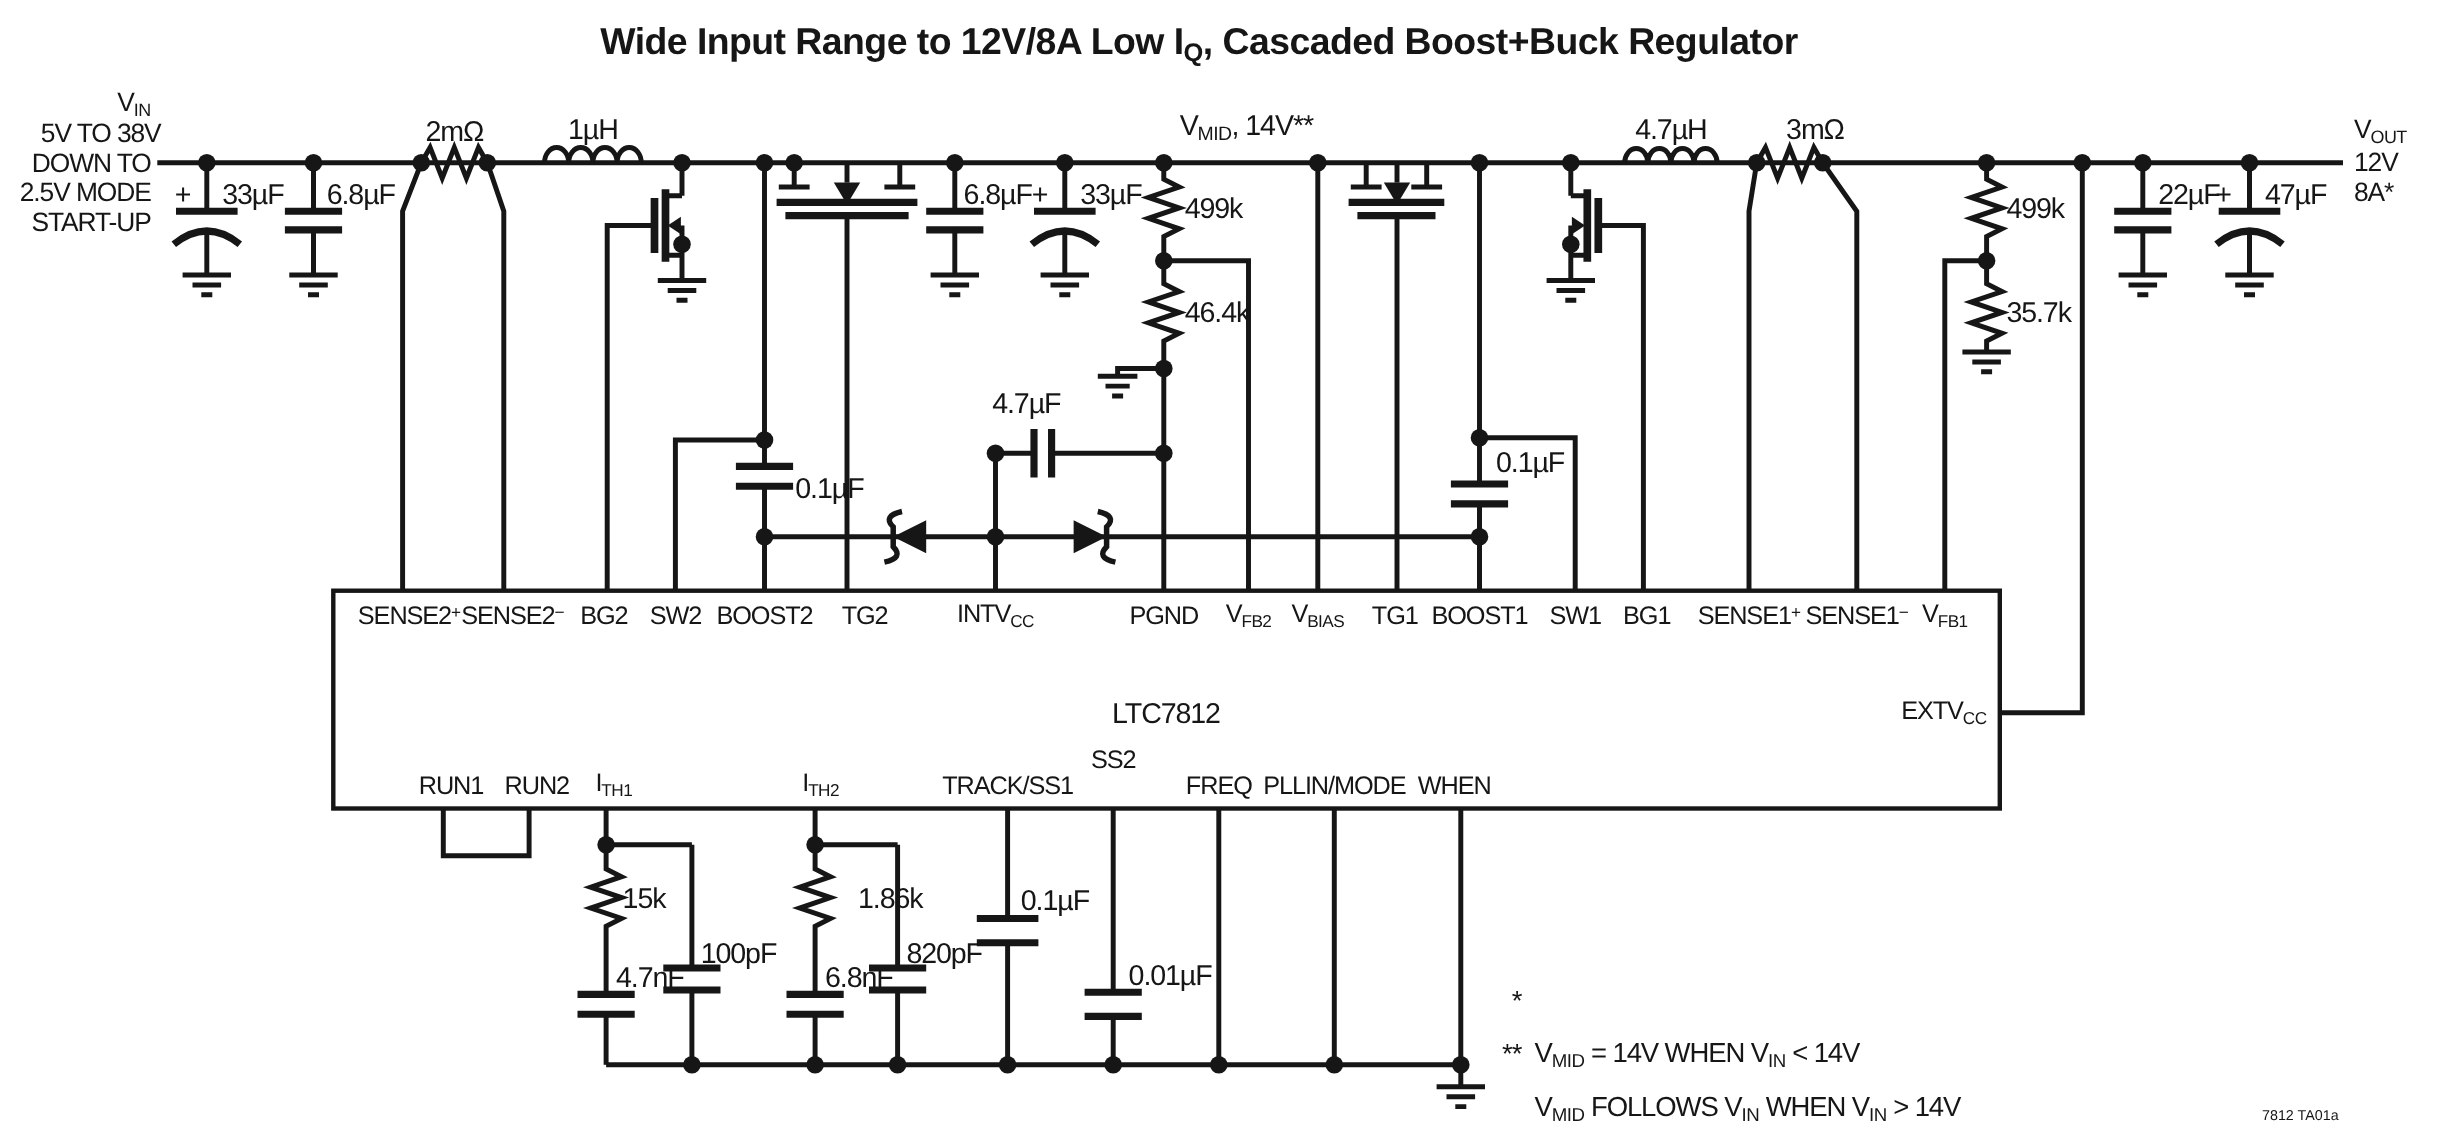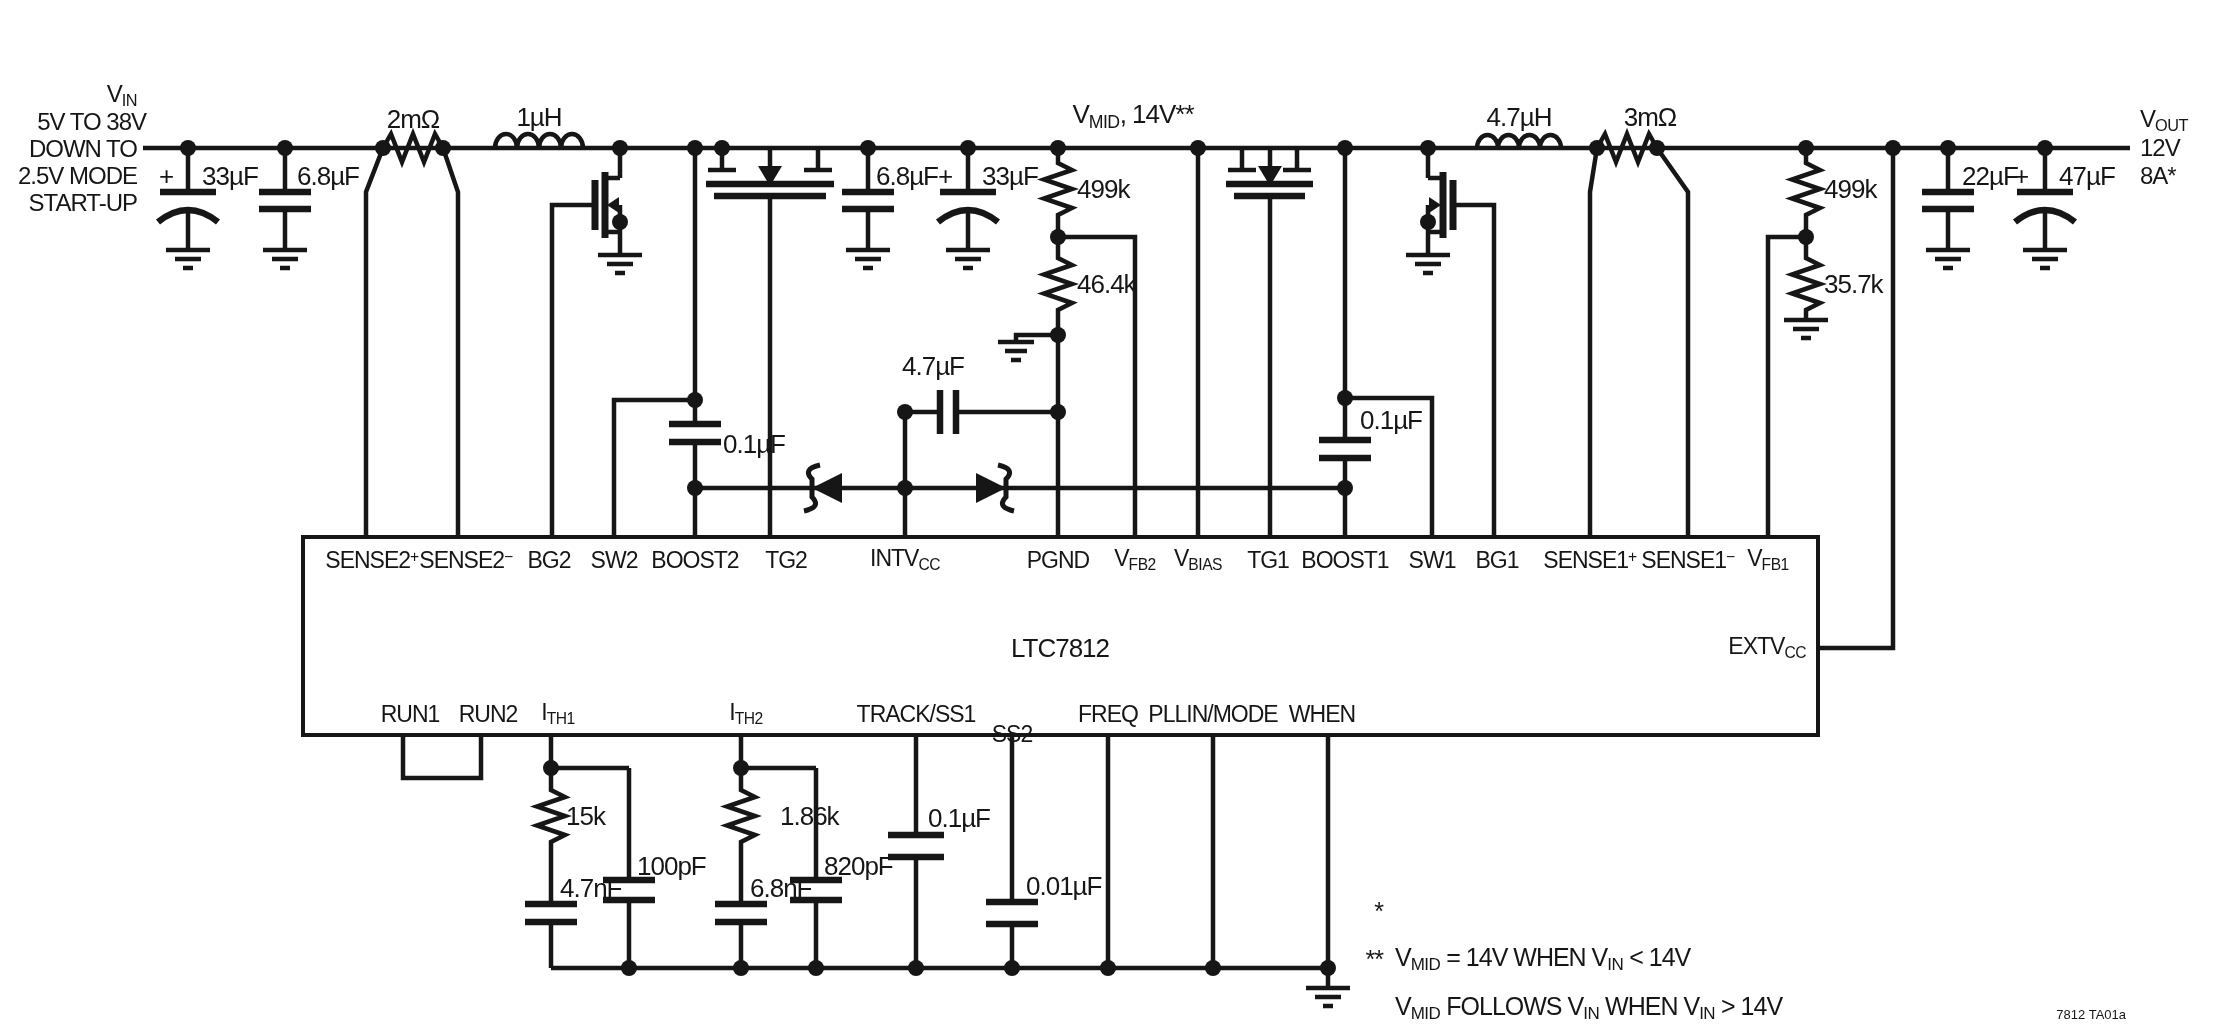--- a/index.html
+++ b/index.html
@@ -265,20 +265,21 @@
           <circle cx="816" cy="968" r="8"></circle>
       <circle cx="916" cy="968" r="8"></circle>
           <circle cx="1012" cy="968" r="8"></circle>
           <circle cx="1108" cy="968" r="8"></circle>
       <circle cx="1213" cy="968" r="8"></circle>
           <circle cx="1328" cy="968" r="8"></circle>
     </g>
   </g>
 </svg>
 
+<div class="lbl ttl c" style="left:1090px;top:40px"><span>Wide Input Range to 12V/8A Low I</span><span class="sub">Q</span><span>, Cascaded Boost+Buck Regulator</span></div>
 
 <div class="lbl blk r" style="left:137px;top:95px"><span>V</span><span class="sub">IN</span></div>
 <div class="lbl blk r" style="left:146px;top:122px">5V TO 38V</div>
 <div class="lbl blk r" style="left:137px;top:149px">DOWN TO</div>
 <div class="lbl blk r" style="left:137px;top:176px">2.5V MODE</div>
 <div class="lbl blk r" style="left:137px;top:203px">START-UP</div>
 
 <div class="lbl blk l" style="left:2140px;top:120px"><span>V</span><span class="sub">OUT</span></div>
 <div class="lbl blk l" style="left:2140px;top:148px">12V</div>
 <div class="lbl blk l" style="left:2140px;top:176px">8A*</div>
@@ -341,21 +342,21 @@
 <div class="lbl pin c" style="left:1688px;top:560px"><span>SENSE1</span><span class="sup">−</span></div>
 <div class="lbl pin c" style="left:1768px;top:560px"><span>V</span><span class="sub">FB1</span></div>
 
 <div class="lbl pin r" style="left:1806px;top:648px"><span>EXTV</span><span class="sub">CC</span></div>
 
 <div class="lbl pin c" style="left:410px;top:714px">RUN1</div>
 <div class="lbl pin c" style="left:488px;top:714px">RUN2</div>
 <div class="lbl pin c" style="left:558px;top:714px"><span>I</span><span class="sub">TH1</span></div>
 <div class="lbl pin c" style="left:746px;top:714px"><span>I</span><span class="sub">TH2</span></div>
 <div class="lbl pin c" style="left:916px;top:714px">TRACK/SS1</div>
-<div class="lbl pin c" style="left:1012px;top:734px">SS2</div>
+<div class="lbl pin c" style="left:1012px;top:691px">SS2</div>
 <div class="lbl pin c" style="left:1108px;top:714px">FREQ</div>
 <div class="lbl pin c" style="left:1213px;top:714px">PLLIN/MODE</div>
 <div class="lbl pin c" style="left:1322px;top:714px">WHEN</div>
 
 <div class="lbl note r" style="left:1383px;top:911px">*</div>
 <div class="lbl note r" style="left:1383px;top:959px">**</div>
 <div class="lbl note l" style="left:1395px;top:959px"><span>V</span><span class="sub">MID</span><span> = 14V WHEN V</span><span class="sub">IN</span><span> &lt; 14V</span></div>
 <div class="lbl note l" style="left:1395px;top:1008px"><span>V</span><span class="sub">MID</span><span> FOLLOWS V</span><span class="sub">IN</span><span> WHEN V</span><span class="sub">IN</span><span> &gt; 14V</span></div>
 
 <div class="lbl tiny r" style="left:2126px;top:1014px">7812 TA01a</div>

